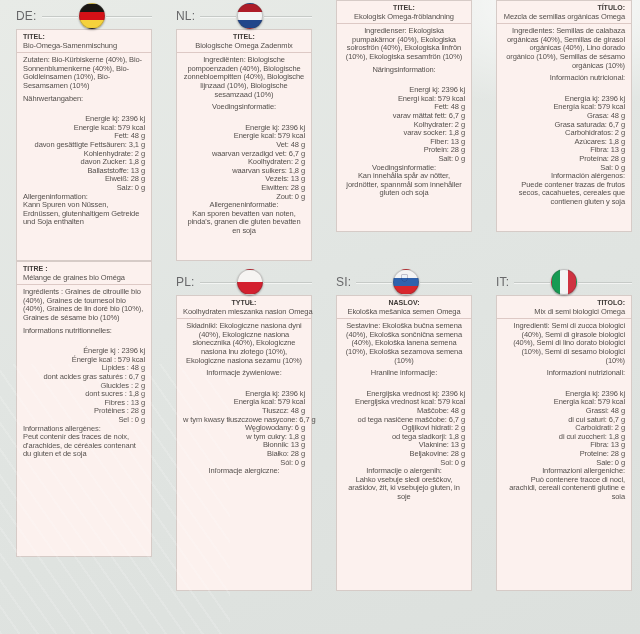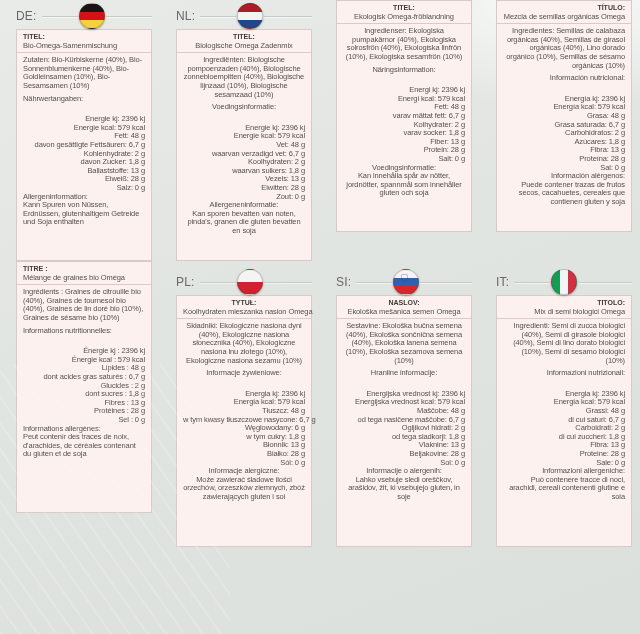--- a/index.html
+++ b/index.html
@@ -45,21 +45,21 @@
   .flag-si::after{content:"";position:absolute;left:8px;top:5px;width:5px;height:6px;
     background:linear-gradient(#eef3f8 0 45%,#2f62ad 45%);border-radius:0 0 50% 50%;box-shadow:0 0 0 .5px rgba(40,40,90,.5);}
   .flag-it{background:linear-gradient(to right,#169b53 0 34%,#f4f4f4 34% 67%,#cf3341 67%);}
   .card{
     background:#fcf1ee;border:1px solid #d6cbc7;
     padding:3px 6px 4px;box-sizing:border-box;
     font-size:7.5px;line-height:8.6px;color:#55504d;letter-spacing:-.1px;
     text-align:left;
   }
   #row1 .card{height:232px;}
-  #row2 .card{height:252px;}
+  #row2 .card{height:296px;}
   .align-center{text-align:center;}
   .align-right{text-align:right;}
   .title-label{font-weight:bold;font-size:7px;color:#3d3936;letter-spacing:0;}
   .title{white-space:nowrap;}
   .title-sep{border-bottom:1px solid #ddc9c5;margin:2px -6px 3px;}
   .nutri-header{margin-top:4px;}
   .nutri-lines{margin-top:12px;text-align:right;}
   .nutri{white-space:nowrap;}
   .allergen-header{}
 </style>
@@ -78,21 +78,21 @@
     <div class="card align-left">
       <div class="title-label">TITEL:</div>
       <div class="title">Bio-Omega-Samenmischung</div>
       <div class="title-sep"></div>
       <div class="ingredients">Zutaten: Bio-Kürbiskerne (40%), Bio-Sonnenblumenkerne (40%), Bio-Goldleinsamen (10%), Bio-Sesamsamen (10%)</div>
       <div class="nutri-header">Nährwertangaben:</div>
       <div class="nutri-lines">
             <div class="nutri">Energie kj: 2396 kj</div>
             <div class="nutri">Energie kcal: 579 kcal</div>
             <div class="nutri">Fett: 48 g</div>
-            <div class="nutri">davon gesättigte Fettsäuren: 6,7 g</div>
+            <div class="nutri">davon gesättigte Fettsäuren: 3,1 g</div>
             <div class="nutri">Kohlenhydrate: 2 g</div>
             <div class="nutri">davon Zucker: 1,8 g</div>
             <div class="nutri">Ballaststoffe: 13 g</div>
             <div class="nutri">Eiweiß: 28 g</div>
             <div class="nutri">Salz: 0 g</div>
           </div>
       <div class="allergen-header">Allergeninformation:</div>
       <div class="allergen-text">Kann Spuren von Nüssen, Erdnüssen, glutenhaltigem Getreide und Soja enthalten</div>
     </div>
   </div>
@@ -210,21 +210,20 @@
             <div class="nutri">Energia kcal: 579 kcal</div>
             <div class="nutri">Tłuszcz: 48 g</div>
             <div class="nutri">w tym kwasy tłuszczowe nasycone: 6,7 g</div>
             <div class="nutri">Węglowodany: 6 g</div>
             <div class="nutri">w tym cukry: 1,8 g</div>
             <div class="nutri">Błonnik: 13 g</div>
             <div class="nutri">Białko: 28 g</div>
             <div class="nutri">Sól: 0 g</div>
           </div>
       <div class="allergen-header">Informacje alergiczne:</div>
-      <div class="allergen-text">Może zawierać śladowe ilości orzechów, orzeszków ziemnych, zbóż zawierających gluten i soi</div>
     </div>
   </div>
       <div class="col">
     <div class="header">
       <span class="lang-label">SI:</span>
       <span class="hline hline-a"></span>
       <span class="flag flag-si"></span>
       <span class="hline hline-b"></span>
     </div>
     <div class="card align-center">

